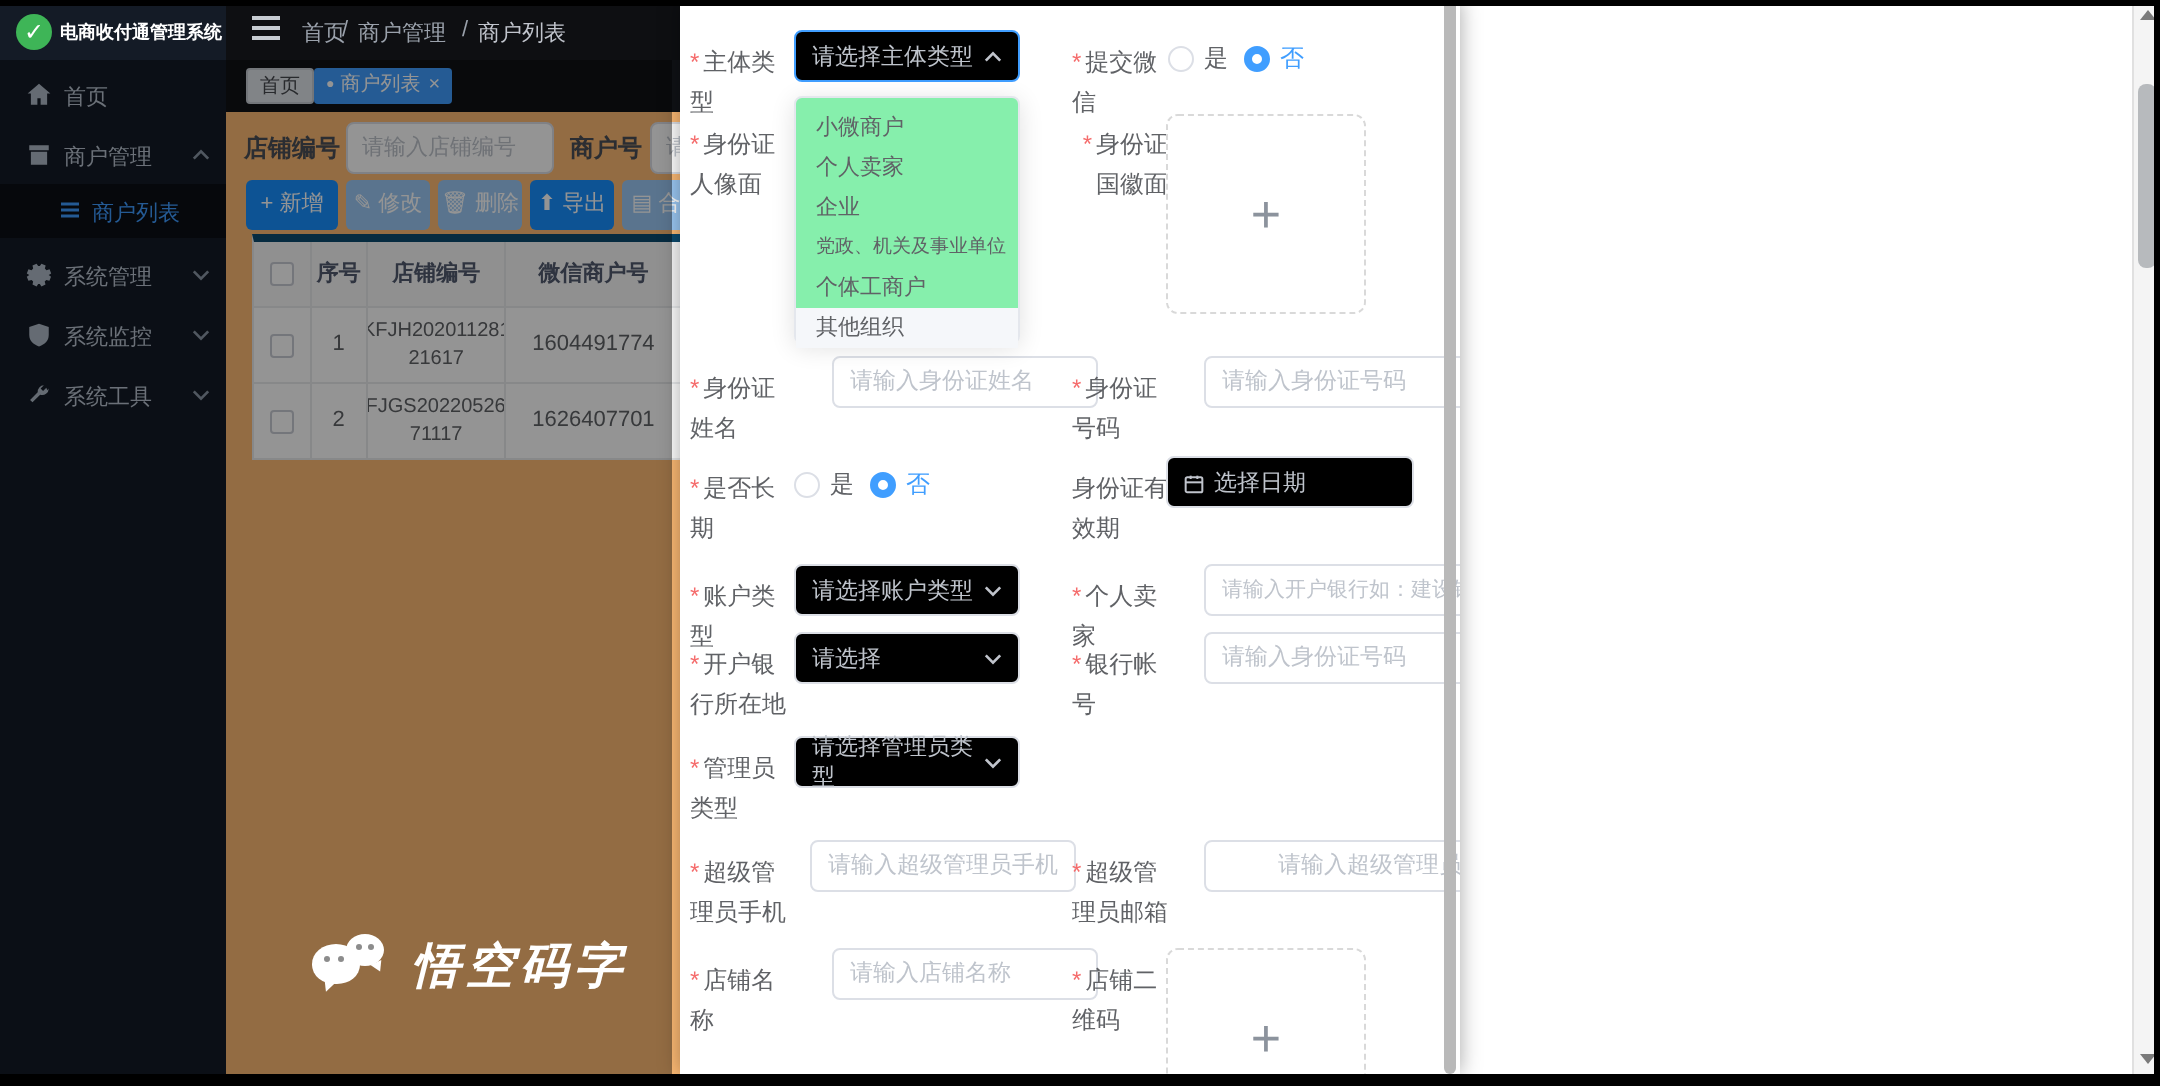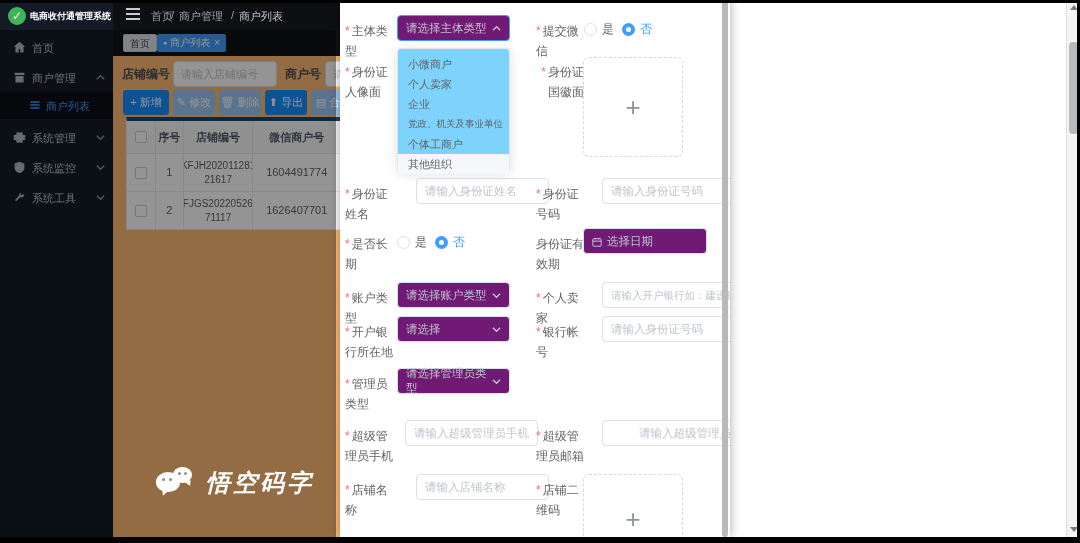--- a/index.html
+++ b/index.html
@@ -70,29 +70,29 @@
   .wm-b2{position:absolute;left:17px;top:1px;width:19px;height:16px;background:#fff;border-radius:50%;}
   .wm-e{position:absolute;width:3px;height:3px;border-radius:50%;background:#8c8c8c;}
   .wm-t1{position:absolute;left:5px;top:24px;width:0;height:0;border-left:3px solid transparent;border-right:3px solid transparent;border-top:6px solid #fff;transform:rotate(20deg);}
   .wm-t2{position:absolute;left:30px;top:15px;width:0;height:0;border-left:3px solid transparent;border-right:3px solid transparent;border-top:5px solid #fff;transform:rotate(-25deg);}
   
   #modal{left:340px;top:0;width:390px;height:537px;background:#fff;z-index:10;box-shadow:0 0 10px rgba(0,0,0,.35);overflow:hidden;}
   .flabel{position:absolute;width:52px;font-size:12px;color:#606266;line-height:20px;padding-top:4px;}
   .flabel.req::before{content:"*";color:#f56c6c;margin-right:2px;}
   .finput{position:absolute;height:26px;border:1px solid #dcdfe6;border-radius:4px;font-size:11.5px;padding:0 8px;color:#606266;background:#fff;margin-left:19px;}
   .finput::placeholder{color:#bfc4cc;}
-  .fselect{position:absolute;height:26px;border:1px solid #dcdfe6;border-radius:4px;background:#701a75;display:flex;align-items:center;justify-content:space-between;padding:1px 8px;font-size:11.5px;color:#bfc4cc;}
+  .fselect{position:absolute;height:26px;border:1px solid #dcdfe6;border-radius:4px;background:#000000;display:flex;align-items:center;justify-content:space-between;padding:1px 8px;font-size:11.5px;color:#bfc4cc;}
   .fselect.focus{border-color:#409eff;}
   .chev{width:9px;height:9px;color:#c0c4cc;flex:none;}
   .radio{position:absolute;display:flex;align-items:center;font-size:12px;color:#606266;}
   .rc{width:13px;height:13px;border-radius:50%;border:1px solid #dcdfe6;background:#fff;margin-right:5px;flex:none;}
   .radio.sel{color:#409eff;}
   .radio.sel .rc{border:4px solid #409eff;width:13px;height:13px;}
   .upload{position:absolute;border:1px dashed #d9d9d9;border-radius:6px;background:#fff;display:flex;align-items:center;justify-content:center;color:#8c939d;font-size:26px;font-weight:300;}
-  .dropdown{position:absolute;left:57px;top:48px;width:113px;height:124px;background:#7dd3fc;border:1px solid #e4e7ed;border-radius:4px;box-shadow:0 2px 12px rgba(0,0,0,.12);z-index:12;}
+  .dropdown{position:absolute;left:57px;top:48px;width:113px;height:124px;background:#86efac;border:1px solid #e4e7ed;border-radius:4px;box-shadow:0 2px 12px rgba(0,0,0,.12);z-index:12;}
   .dd-opt{height:20px;line-height:20px;padding-left:10px;font-size:11px;color:#606266;white-space:nowrap;overflow:hidden;}
   .dd-opt.hover{background:#f5f7fa;}
   .modal-scroll{position:absolute;right:2px;top:0;width:6px;height:537px;background:#b9b9b9;border-radius:3px;}
   
   #pscroll{left:1066px;top:0;width:14px;height:537px;background:#f4f4f4;border-left:1px solid #e0e0e0;z-index:15;}
   .arr{position:absolute;left:3px;width:0;height:0;border-left:4px solid transparent;border-right:4px solid transparent;}
   .arr.up{top:5px;border-bottom:5px solid #7a7a7a;}
   .arr.dn{bottom:5px;border-top:5px solid #7a7a7a;}
   .thumb{position:absolute;left:2px;top:42px;width:9px;height:92px;background:#b7babd;border-radius:4px;}
   svg{display:block;}

